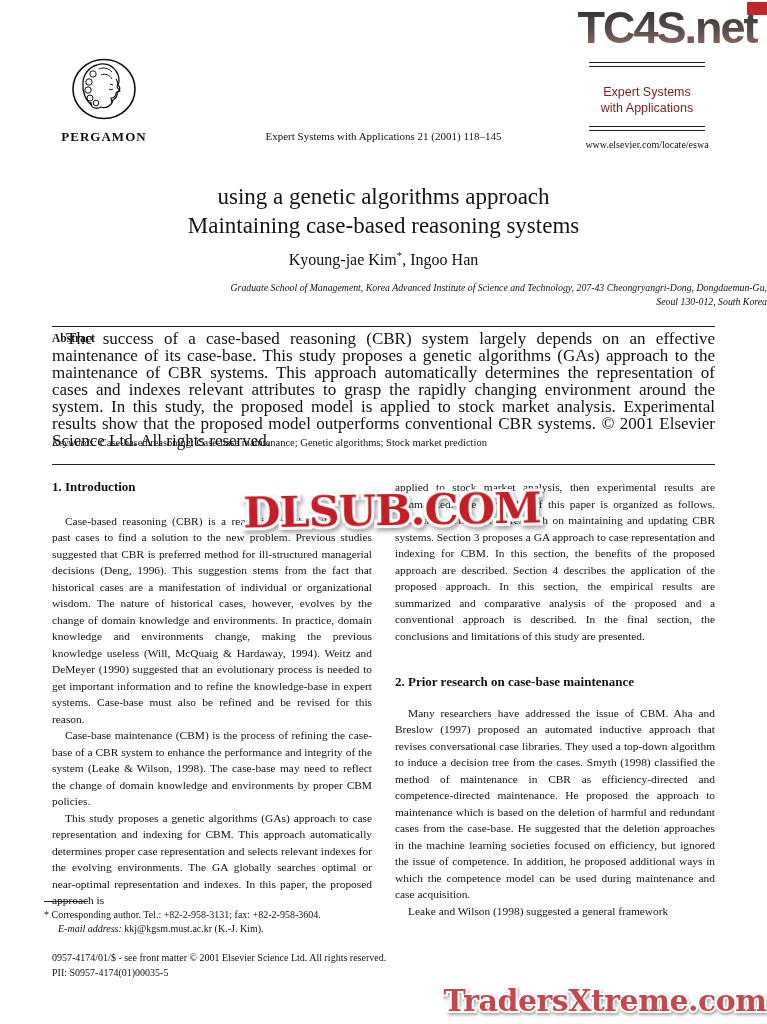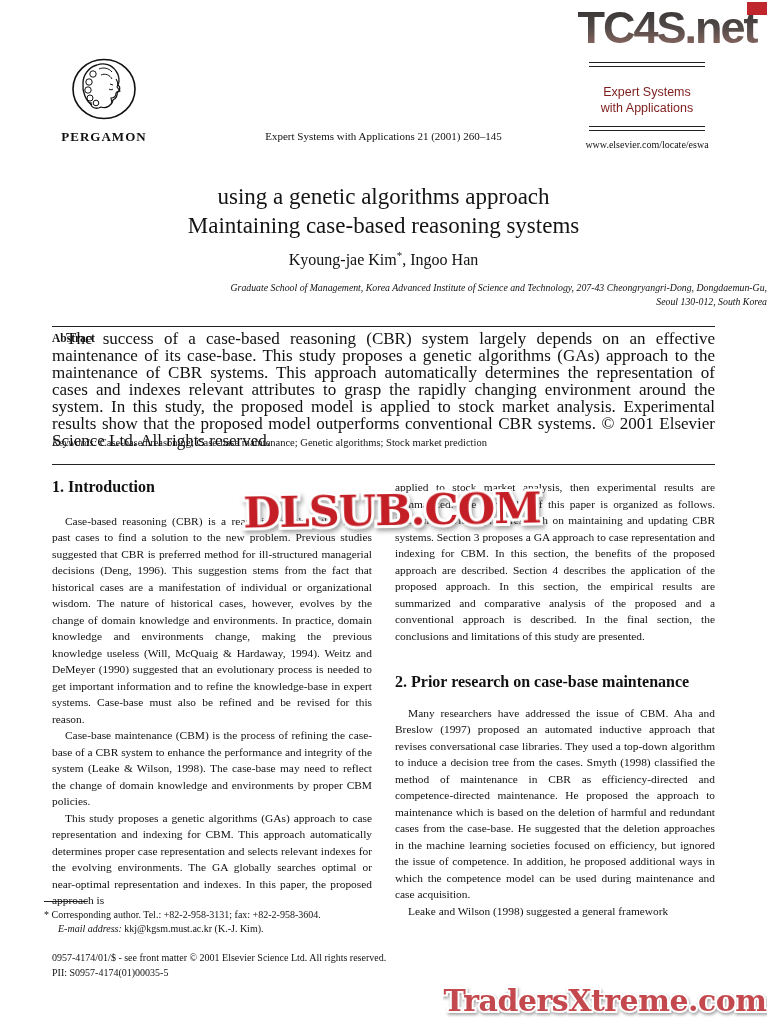--- a/index.html
+++ b/index.html
@@ -40,21 +40,21 @@
   .r-abs-bot { top:464px; }
   .abstract-head { position:absolute; left:52px; top:332px; font-weight:bold; font-size:11.5px; }
   .abstract-text { position:absolute; left:52px; top:330px; width:663px;
                    font-size:17px; line-height:17px; text-align:justify; text-indent:14px; }
   .keywords { position:absolute; left:52px; top:437px; width:663px; font-size:10.5px; }
   .keywords .kw-label { font-style:italic; }
 
   
   .body-cols { position:absolute; left:52px; top:479px; width:663px; display:flex; gap:23px; }
   .col { width:320px; font-size:11.4px; line-height:16.5px; text-align:justify; }
-  .col h2 { font-size:16px; font-weight:bold; text-align:left; }
+  .col h2 { font-size:13px; font-weight:bold; text-align:left; }
   .col .h-intro { margin-bottom:17px; }
   .col .h-prior { margin-top:30px; margin-bottom:14px; }
   .col p { text-indent:13px; }
   .col p.no-indent { text-indent:0; }
 
   
   .footnote { position:absolute; left:44px; top:901px; width:340px; font-size:10px; line-height:14px; }
   .footnote-rule { width:44px; border-top:1px solid #222; margin-bottom:6px; }
   .footnote .fn-line2 { padding-left:14px; }
   .footnote .email-label { font-style:italic; }
@@ -79,21 +79,21 @@
       <circle cx="23" cy="26" r="3.2" fill="none" stroke="#111" stroke-width="1"></circle>
       <circle cx="22" cy="34" r="3.2" fill="none" stroke="#111" stroke-width="1"></circle>
       <circle cx="24" cy="42" r="3" fill="none" stroke="#111" stroke-width="1"></circle>
       <circle cx="30" cy="47" r="2.8" fill="none" stroke="#111" stroke-width="1"></circle>
       <path d="M33,13 C37,11 43,12 46,16 M35,19 C39,17 44,19 46,23" fill="none" stroke="#111" stroke-width="1"></path>
       <path d="M44,28 l3,1 M43,33 c1,1 3,1 4,0" fill="none" stroke="#111" stroke-width="1"></path>
     </svg>
     <div class="pergamon-text">PERGAMON</div>
   </div>
 
-  <div class="journal-ref">Expert Systems with Applications 21 (2001) 260–145</div>
+  <div class="journal-ref">Expert Systems with Applications 21 (2001) 118–145</div>
 
   <div class="tc4s-wrap">
     <svg width="202" height="56" viewBox="0 0 202 56">
       <defs>
         <linearGradient id="tcgrad" x1="0" y1="0" x2="0" y2="1">
           <stop offset="0" stop-color="#2d2d2d"></stop>
           <stop offset="0.5" stop-color="#514a48"></stop>
           <stop offset="1" stop-color="#9f7268"></stop>
         </linearGradient>
       </defs>

